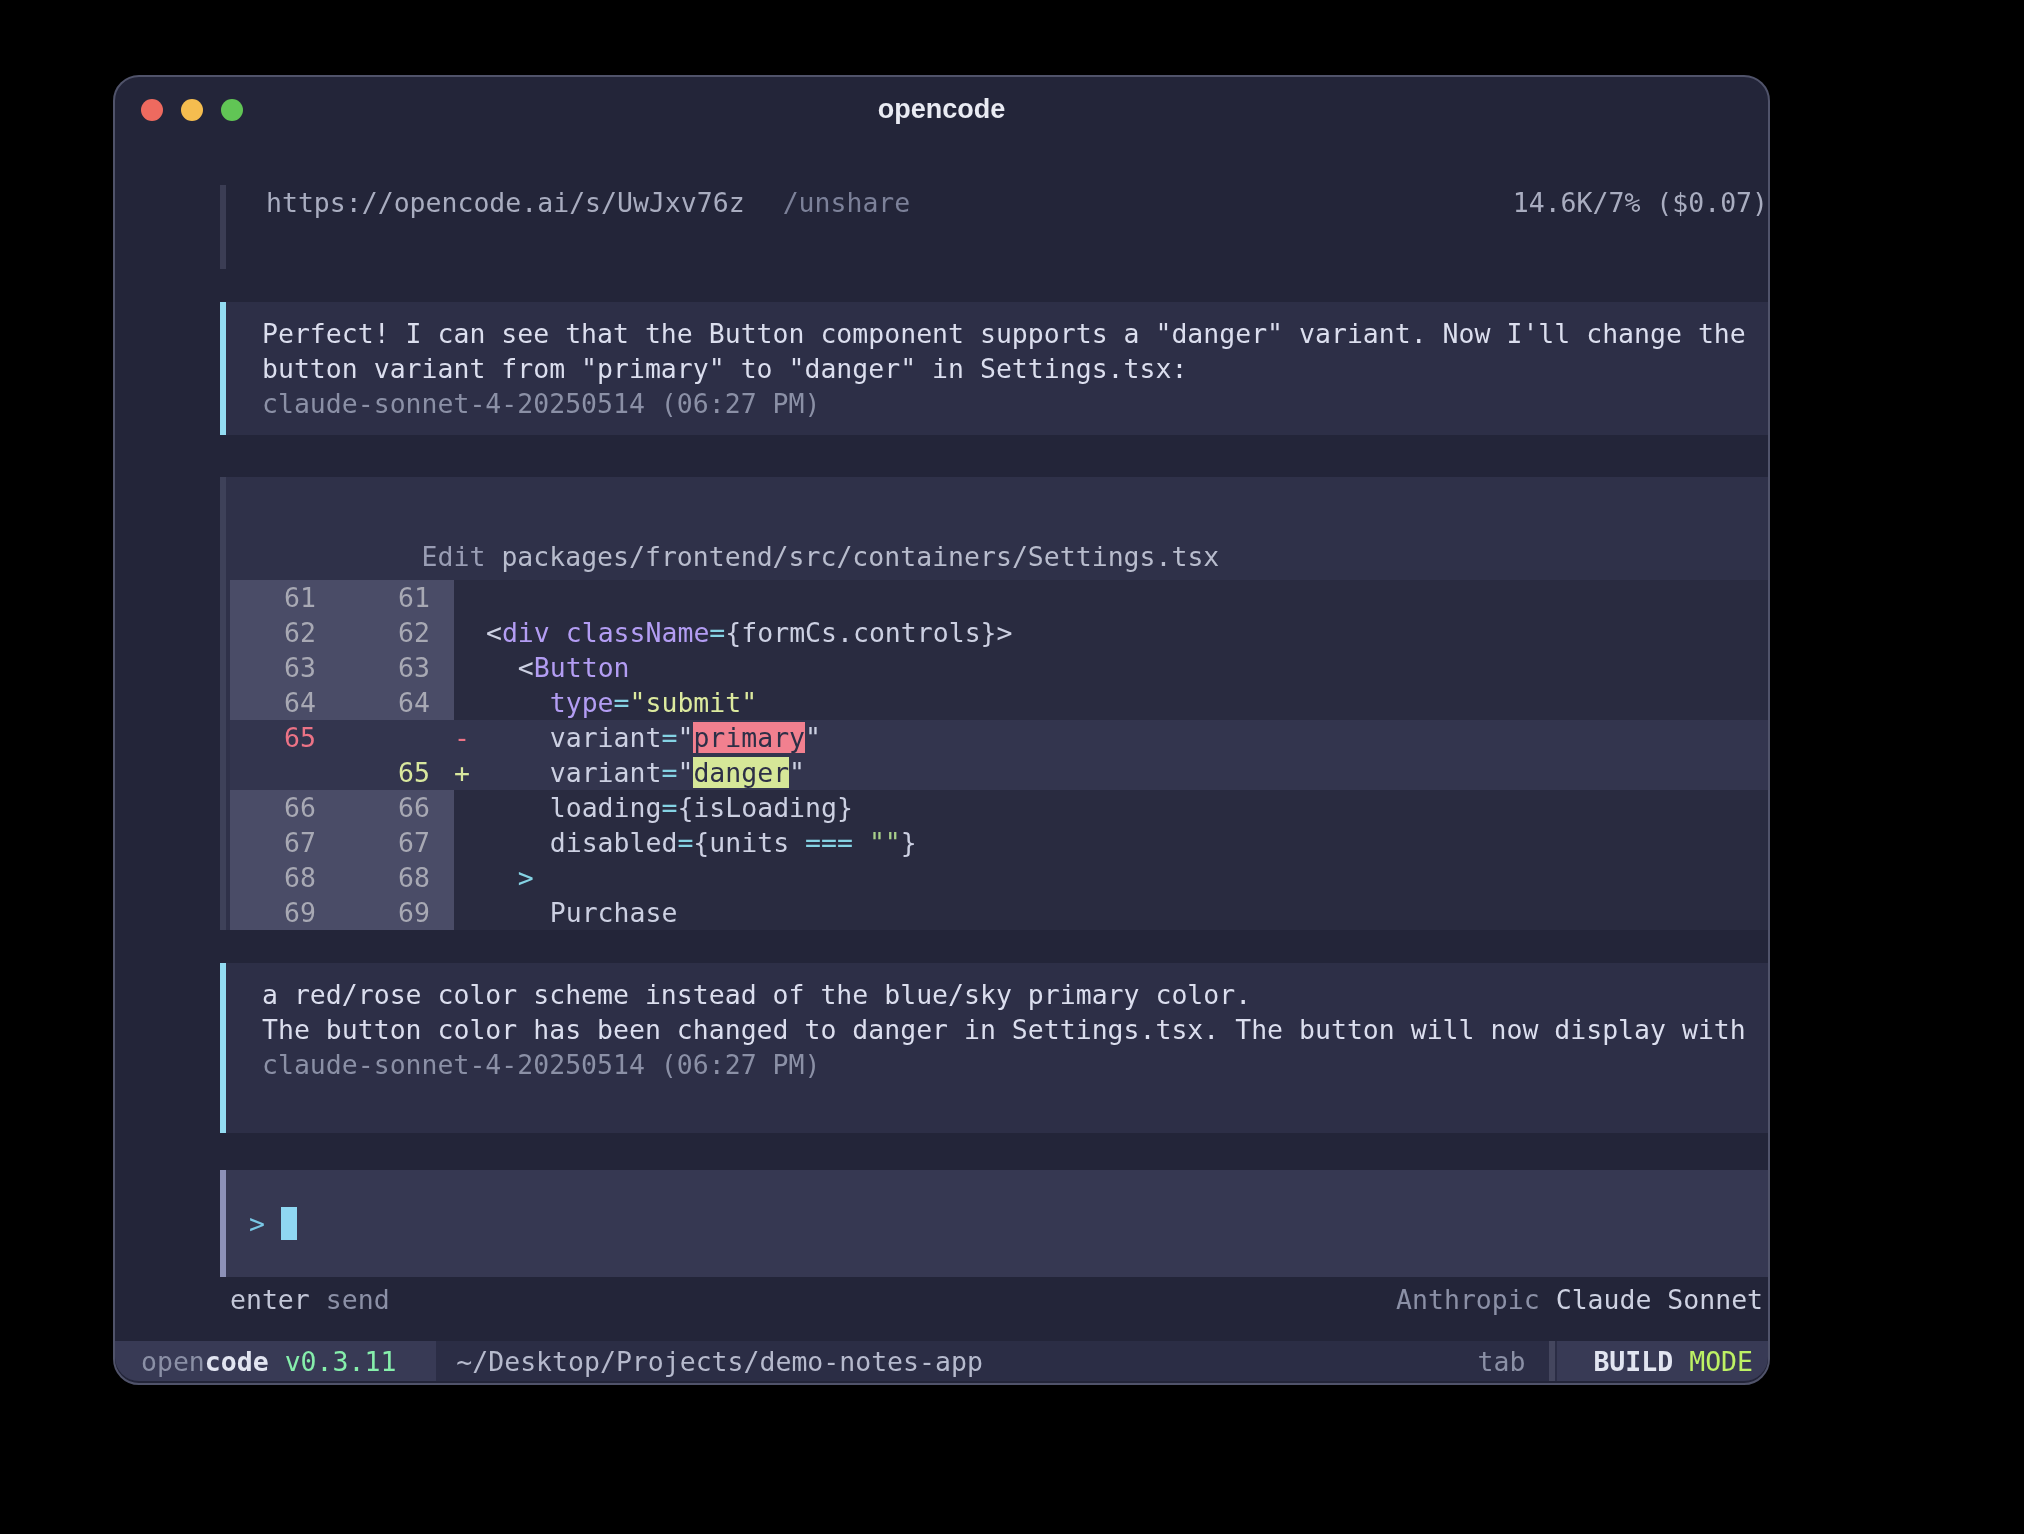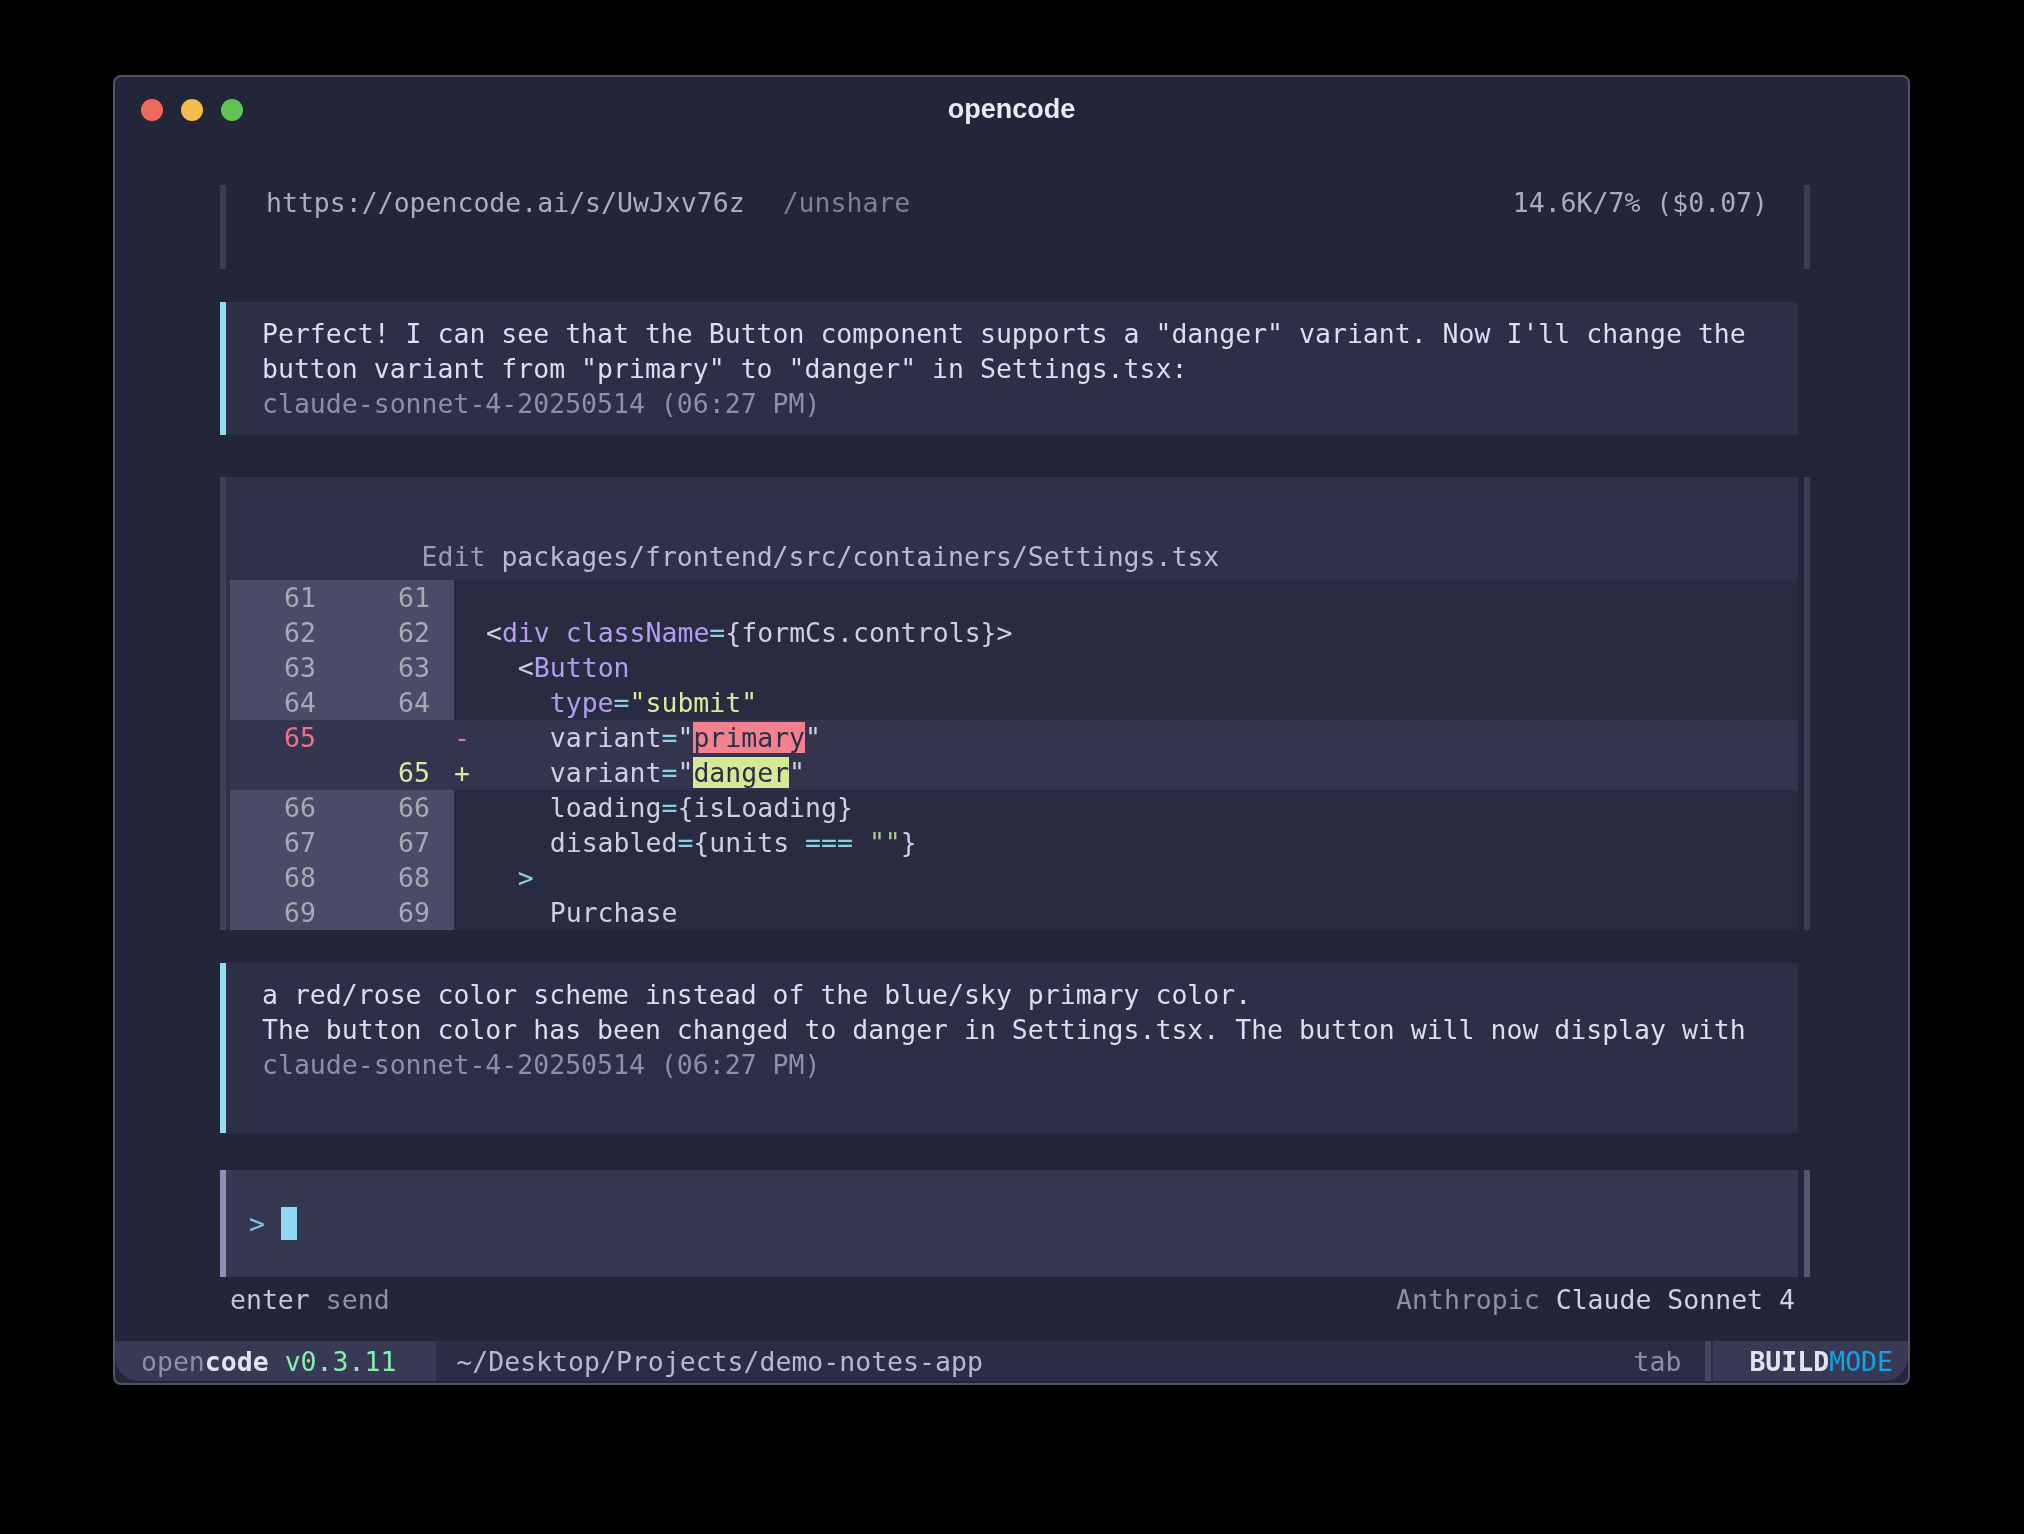--- a/index.html
+++ b/index.html
@@ -1,19 +1,19 @@
 <!DOCTYPE html>
 <html><head>
 <meta charset="utf-8">
 <style>
   html,body{margin:0;padding:0;background:#000;}
   .screen{position:relative;width:2024px;height:1534px;background:#000;overflow:hidden;
           font-family:"DejaVu Sans Mono","Liberation Mono",monospace;font-size:26.5px;color:#ccd0e2;}
-  .window{position:absolute;left:113px;top:75px;width:1797px;height:1310px;background:#232539;
-          border:2px solid #50536a;border-radius:8px;box-sizing:border-box;overflow:hidden;}
+  .window{position:absolute;left:113px;top:75px;width:1657px;height:1310px;background:#232539;
+          border:2px solid #50536a;border-radius:26px;box-sizing:border-box;overflow:hidden;}
   
   .titlebar{position:absolute;left:0;top:0;right:0;height:64px;}
   .light{position:absolute;top:22px;width:22px;height:22px;border-radius:50%;}
   .light.red{left:26px;background:#ee6a5f;}
   .light.yellow{left:66px;background:#f5bd4f;}
   .light.green{left:106px;background:#61c555;}
   .wtitle{text-align:center;line-height:64px;font-family:"Liberation Sans","DejaVu Sans",sans-serif;
           font-weight:bold;font-size:27px;color:#e9ebf3;}
   
   .block{position:absolute;left:105px;width:1590px;}
@@ -89,21 +89,21 @@
   .chip.appchip{padding:0 40px 0 26px;}
   .app-prefix{color:#8b90a6;}
   .app-suffix{color:#e2e5f1;font-weight:bold;}
   .app-version{color:#86efac;margin-left:16px;}
   .bar-cwd{color:#b6bacd;margin-left:20px;}
   .bar-spacer{flex:1;}
   .bar-keybind{color:#8b90a6;}
   .bar-divider{width:6px;height:40px;background:#44465e;margin-left:24px;}
   .chip.modechip{margin-left:2px;padding:0 15px 0 36px;}
   .mode-bold{color:#e2e5f1;font-weight:bold;}
-  .mode-rest{color:#0ea5e9;}
+  .mode-rest{color:#bef264;margin-left:16px;}
 </style>
 </head>
 <body>
 
 <div class="screen">
   <div class="window">
 
     <div class="titlebar">
       <span class="light red"></span>
       <span class="light yellow"></span>

